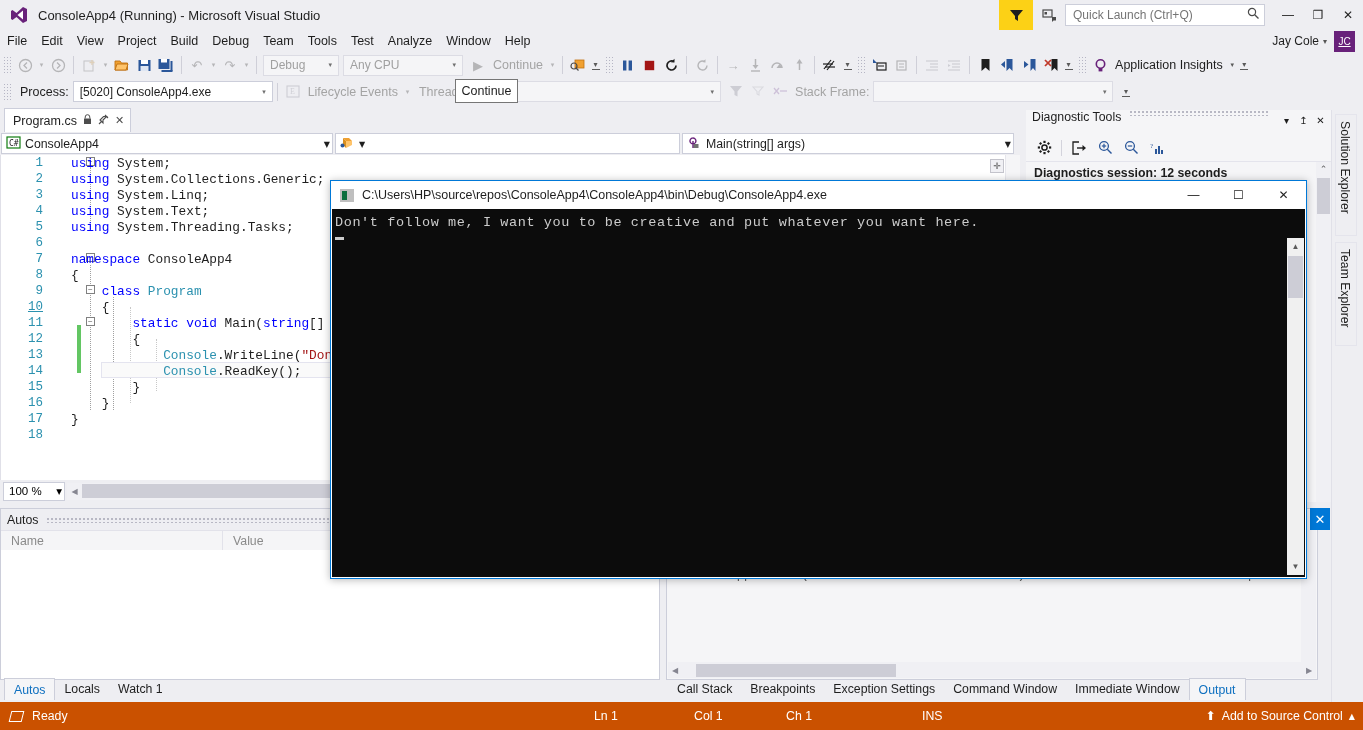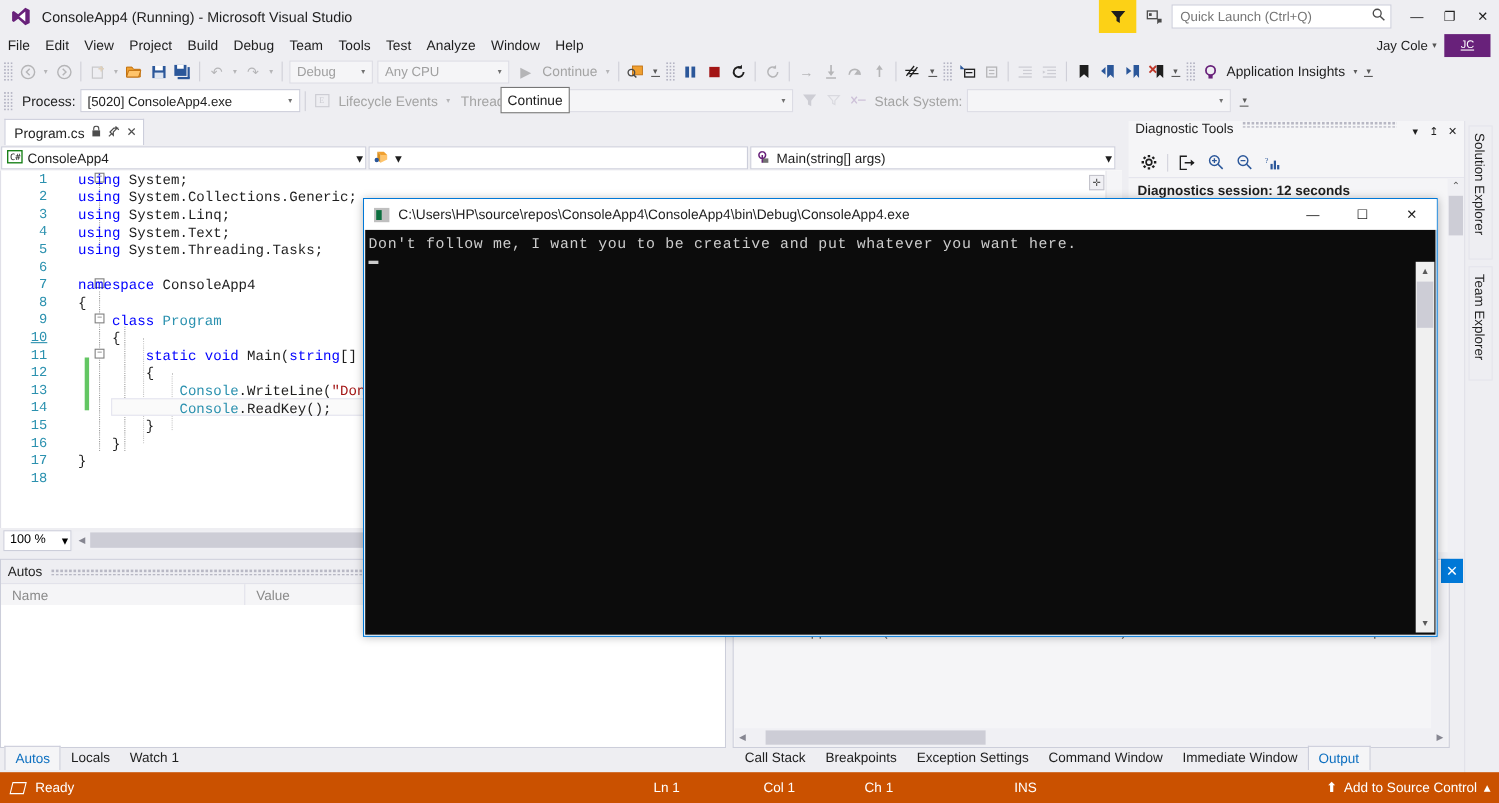--- a/index.html
+++ b/index.html
@@ -56,21 +56,21 @@
   .menu-item {
     padding: 2px 7px; font-size: 12.5px; color: #1e1e1e; height: 20px;
     display: flex; align-items: center;
   }
   .user-area {
     margin-left: auto; display: flex; align-items: center; padding-right: 8px; gap: 4px;
   }
   .user-name { font-size: 12px; color: #1e1e1e; }
   .caret-sm { font-size: 8px; color: #555; }
   .avatar {
-    width: 42px; height: 21px; background: #68217a; color: #fff;
+    width: 21px; height: 21px; background: #68217a; color: #fff;
     font-size: 10px; display: flex; align-items: center; justify-content: center;
     margin-left: 3px;
     text-decoration: underline;
   }
 
   
   .toolbar {
     position: absolute; left: 0; width: 1363px; height: 26px;
     display: flex; align-items: center; background: #eeeef2;
   }
@@ -638,21 +638,21 @@
       <svg width="14" height="13" viewBox="0 0 14 13">
           <path d="M2 2 H12 L8 6.5 V10 L6 9 V6.5 Z" fill="none" stroke="#b9b9c2" stroke-width="1.1"></path>
         </svg>
     </div>
     <div class="tb-btn dis">
       <svg width="15" height="13" viewBox="0 0 15 13">
           <path d="M1 9 L6 3 M6 9 L1 3" stroke="#9a7ab0" stroke-width="1.3"></path>
           <path d="M7 6 h7" stroke="#9a7ab0" stroke-width="1.3"></path>
         </svg>
     </div>
-    <div class="tb-label dis">Stack System:</div>
+    <div class="tb-label dis">Stack Frame:</div>
     <div class="combo dis" style="width:240px">
       <span class="cb-text"></span>
       <span class="cb-arrow">▾</span>
     </div>
     <div class="overflow-chev" style="margin-left:6px">▾<div style="width:8px;height:1px;background:#5a5a5a"></div></div>
   </div>
 
   <div class="tooltip-continue">Continue</div>
 
   <div class="doc-tabrow">

